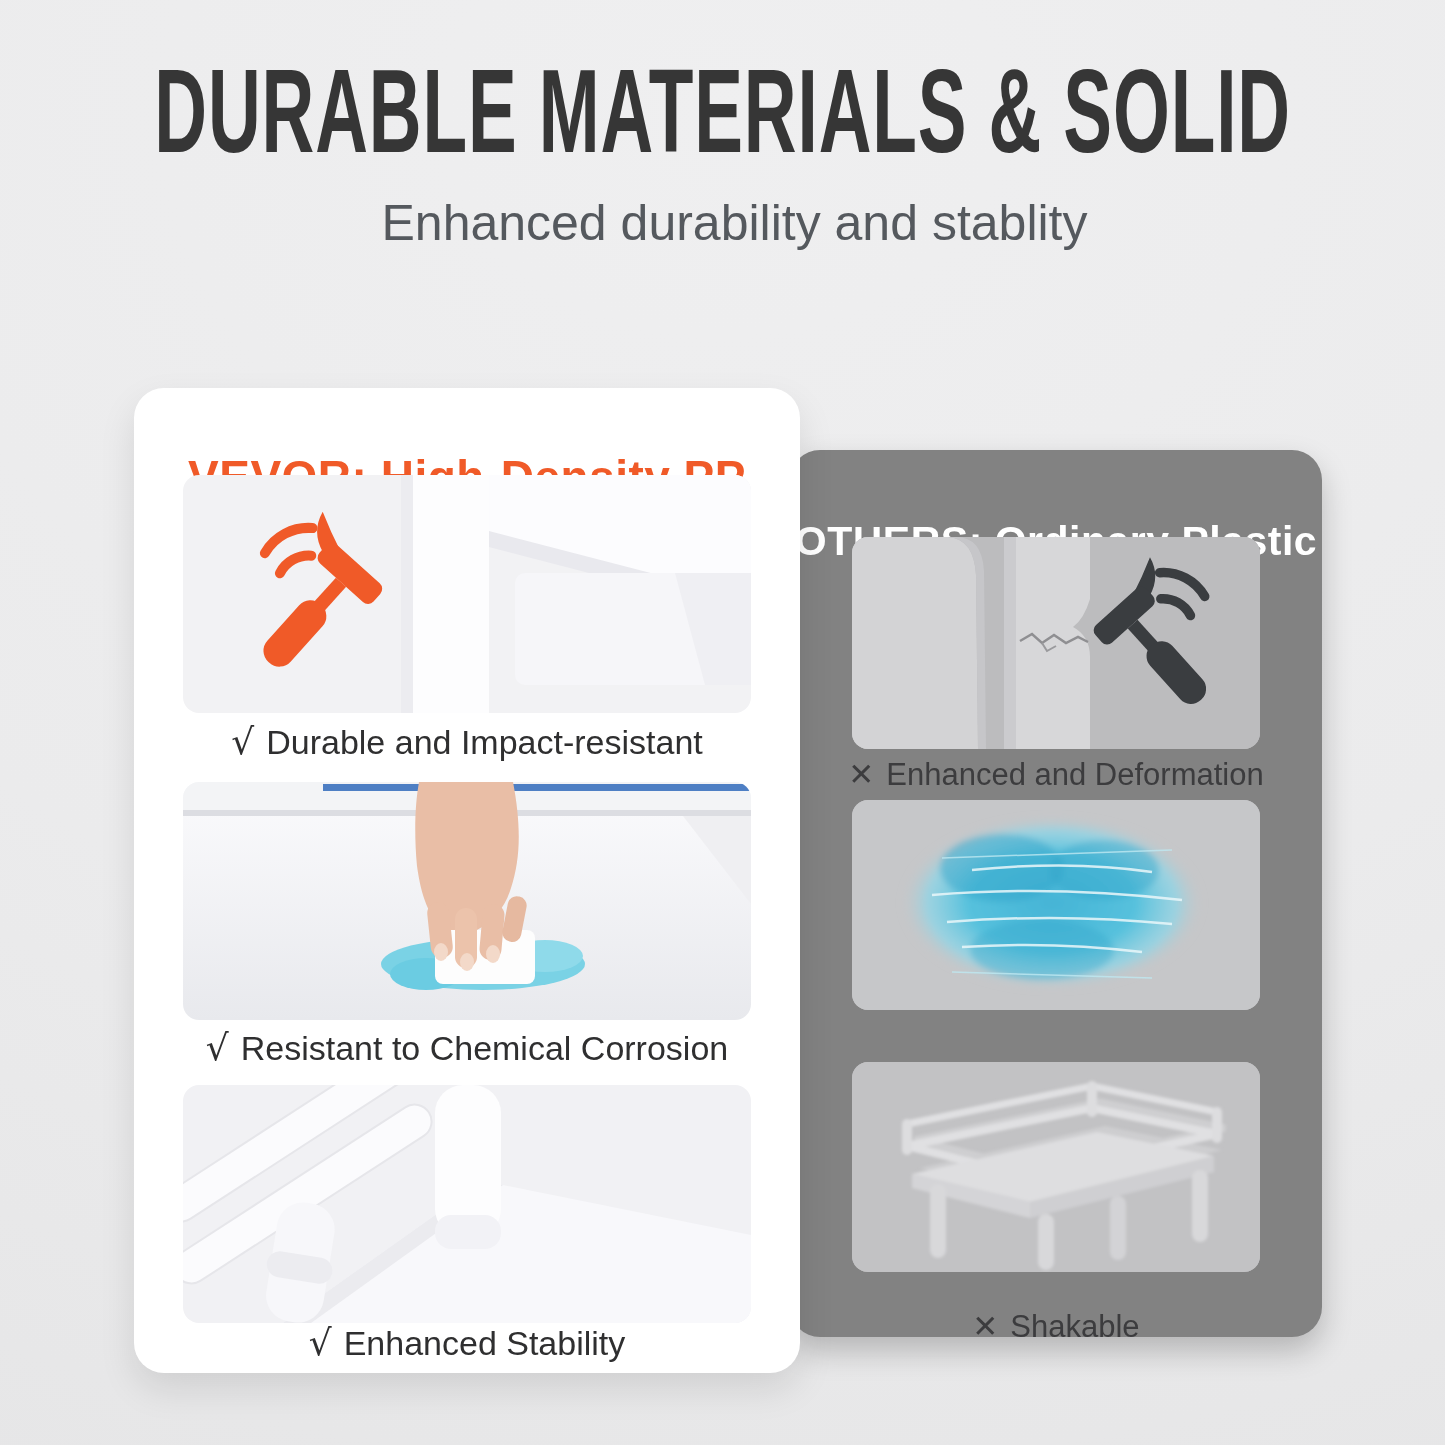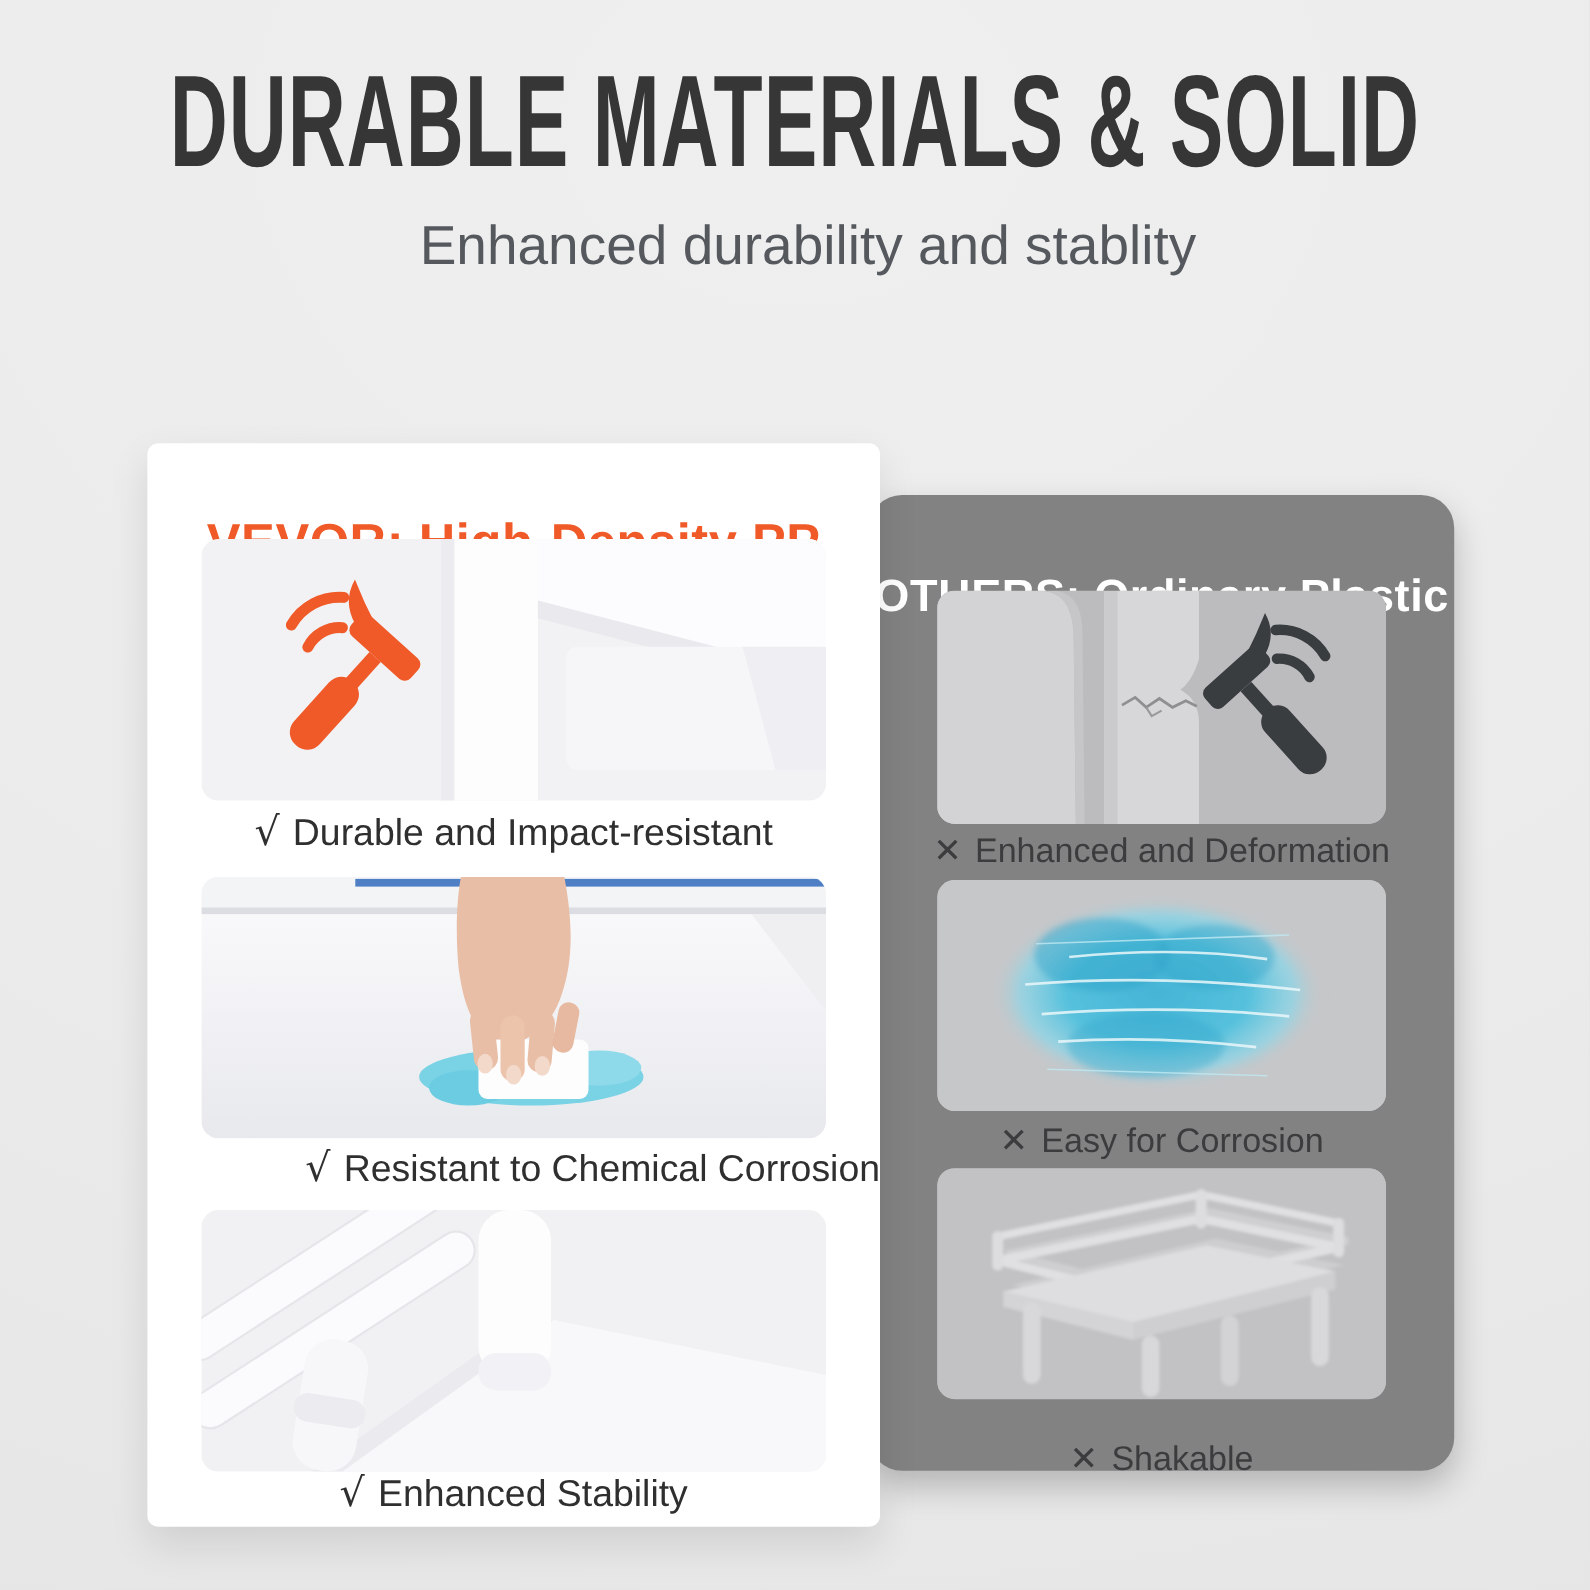--- a/index.html
+++ b/index.html
@@ -13,22 +13,22 @@
   .title-block { position:absolute; top:58px; left:0; width:100%; text-align:center; color:#363636; }
   .title-line { display:block; height:106px; line-height:106px; white-space:nowrap; }
   .title-line > span {
     display:inline-block; font-weight:bold; font-size:86px; letter-spacing:1px;
     transform:scale(0.85,1.38); transform-origin:50% 50%;
   }
   .subtitle { margin-top:30px; font-size:50px; color:#55595E;margin-left:24px; }
 
   
   .card-white {
-    position:absolute; left:134px; top:403px; width:666px; height:985px;
-    background:#FFFFFF; border-radius:10px; z-index:2;
+    position:absolute; left:134px; top:388px; width:666px; height:985px;
+    background:#FFFFFF; border-radius:30px; z-index:2;
     box-shadow:0 16px 36px rgba(0,0,0,0.10);
   }
   .card-gray {
     position:absolute; left:790px; top:450px; width:532px; height:887px;
     background:#828282; border-radius:30px; z-index:1;
     box-shadow:0 14px 30px rgba(0,0,0,0.22);
   }
 
   .vevor-header {
     position:absolute; top:24px; left:0; width:100%; text-align:center;
@@ -50,21 +50,21 @@
   .gp1 { top:87px;  height:212px; }
   .gp2 { top:350px; height:210px; }
   .gp3 { top:612px; height:210px; }
 
   
   .caption {
     position:absolute; left:0; width:100%; height:44px; line-height:44px;
     text-align:center; font-size:34px; color:#2F2F30; white-space:nowrap;
   }
   .caption .mark { margin-right:12px; font-size:36px; font-family:"DejaVu Sans","Liberation Sans",sans-serif; }
-  .cap1 { top:332px; } .cap2 { top:638px;text-align:right; } .cap3 { top:933px; }
+  .cap1 { top:332px; } .cap2 { top:638px; } .cap3 { top:933px; }
 
   .g-caption { font-size:31px; color:#3C3C3E; }
   .g-caption .mark { font-size:31px; }
   .gcap1 { top:302px; } .gcap2 { top:565px; } .gcap3 { top:828px;margin-top:26px; }
 
   
   .hammer { position:absolute; }
   .hammer svg { display:block; width:100%; height:100%; }
   .hammer-orange { left:38px; top:28px; width:178px; height:188px; color:#F05A28; }
   .hammer-dark   { right:14px; top:12px; width:168px; height:178px; color:#3A3D40; }
@@ -140,23 +140,20 @@
           <path d="M95,122 Q210,113 320,124"></path>
           <path d="M120,70 Q220,60 300,72"></path>
           <path d="M110,147 Q200,141 290,152"></path>
         </g>
         <g stroke="#BFE9F2" stroke-width="1.5" opacity="0.8" fill="none">
           <path d="M90,58 L320,50"></path>
           <path d="M100,172 L300,178"></path>
         </g>
       </svg>
     </figure>
-    <div class="caption g-caption gcap2">
-      <span class="mark">✕</span><span>Easy for Corrosion</span>
-    </div>
 
     <figure class="panel g-panel gp3" style="margin:0;">
       <svg viewBox="0 0 408 210" preserveAspectRatio="none">
         <defs>
             <filter id="shblur">
               <feGaussianBlur stdDeviation="1.4"></feGaussianBlur>
             </filter>
           </defs>
         <rect width="408" height="210" fill="#C2C2C4"></rect>
         <g filter="url(#shblur)">

